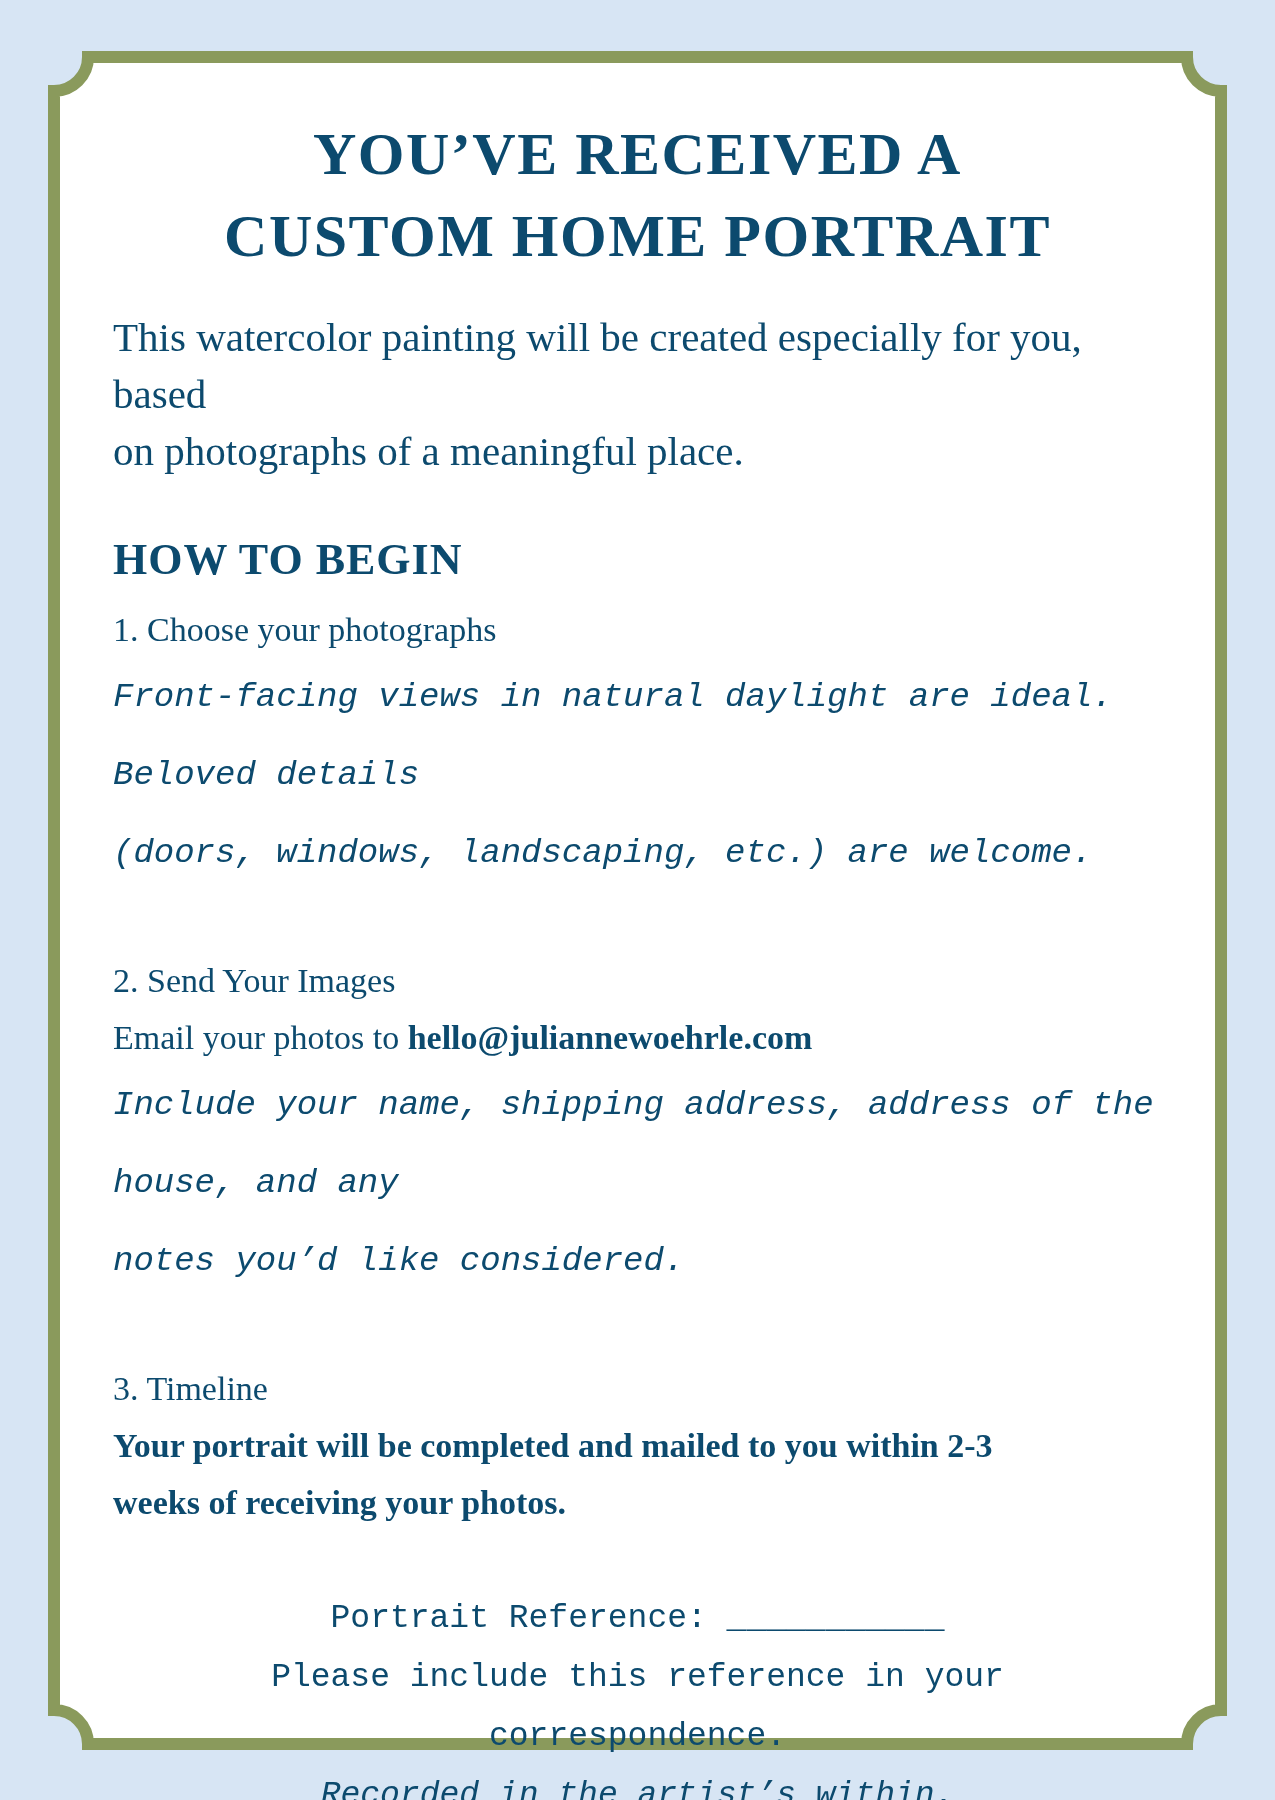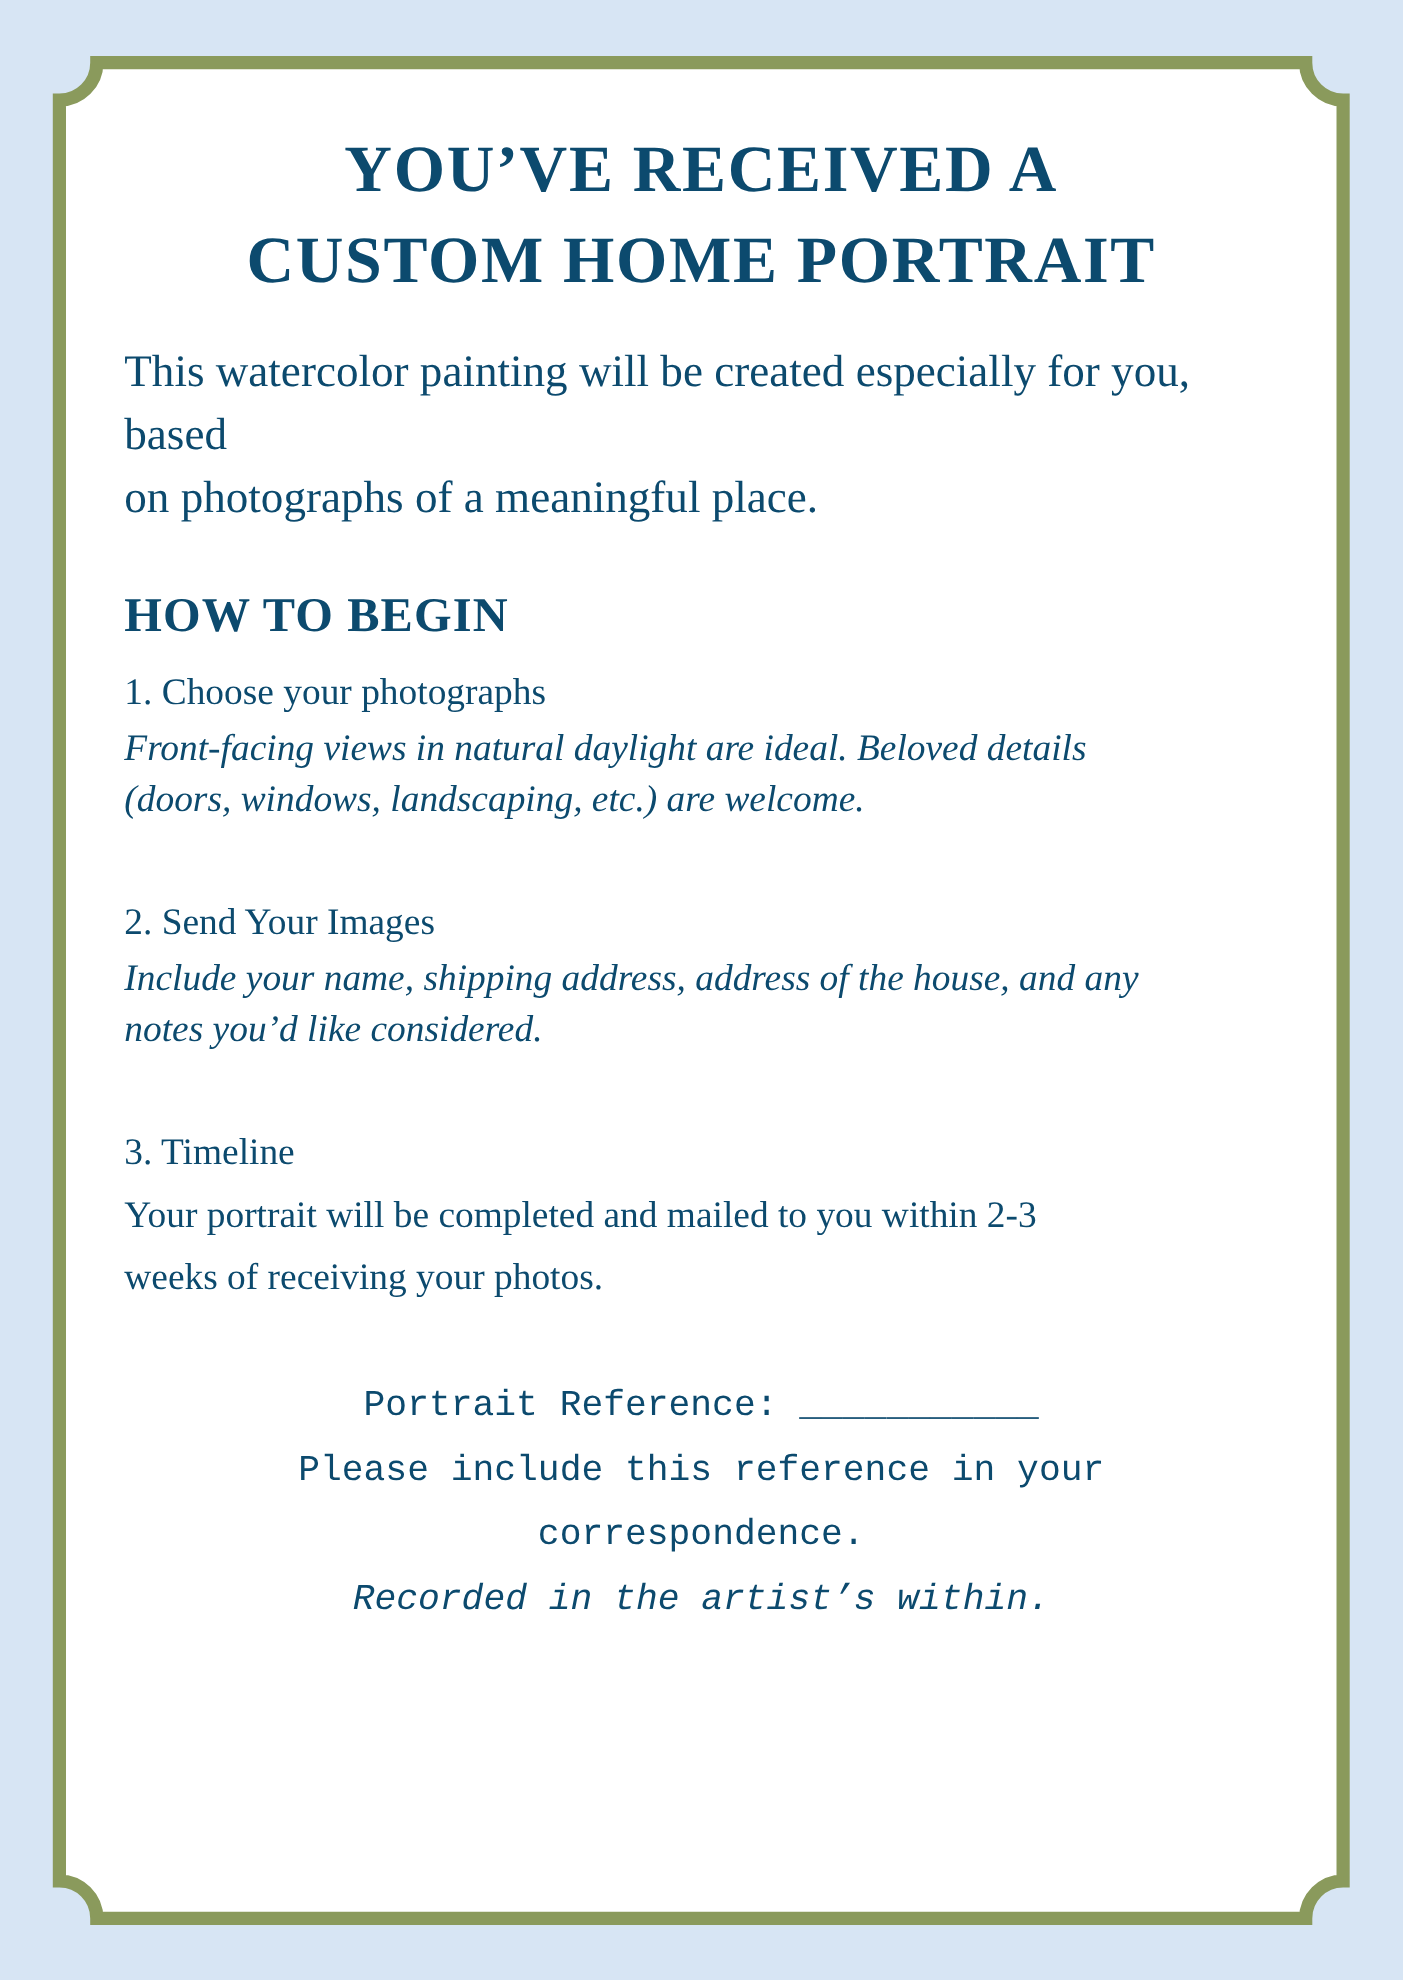--- a/index.html
+++ b/index.html
@@ -58,26 +58,28 @@
     line-height: 57px;
   }
   .step-first {
     margin-top: 16px !important;
   }
   .step-gap {
     margin-top: 60px !important;
   }
   .note {
     font-size: 34px;
-    line-height: 46px;
+    line-height: 78px;
     font-style: italic;
     white-space: pre-line;
+    font-family: Liberation Mono, monospace;
   }
   .multi {
     white-space: pre-line;
+    font-weight: bold;
   }
   .closing {
     margin-top: 58px !important;
   }
   .footer-block {
     margin-top: 58px;
     text-align: center;
   }
   .footer-line {
     font-size: 33px;
@@ -109,20 +111,21 @@
   <p class="section-heading">HOW TO BEGIN</p>
 
   <div class="step">
     <p class="body-line step-first">1. Choose your photographs</p>
     <p class="note">Front-facing views in natural daylight are ideal. Beloved details
 (doors, windows, landscaping, etc.) are welcome.</p>
   </div>
 
   <div class="step">
     <p class="body-line step-gap">2. Send Your Images</p>
+    <p class="body-line"><span>Email your photos to </span><span class="bold">hello@juliannewoehrle.com</span></p>
     <p class="note">Include your name, shipping address, address of the house, and any
 notes you’d like considered.</p>
   </div>
 
   <div class="step">
     <p class="body-line step-gap">3. Timeline</p>
     <p class="body-line multi">Your portrait will be completed and mailed to you within 2-3
 weeks of receiving your photos.</p>
   </div>
 

